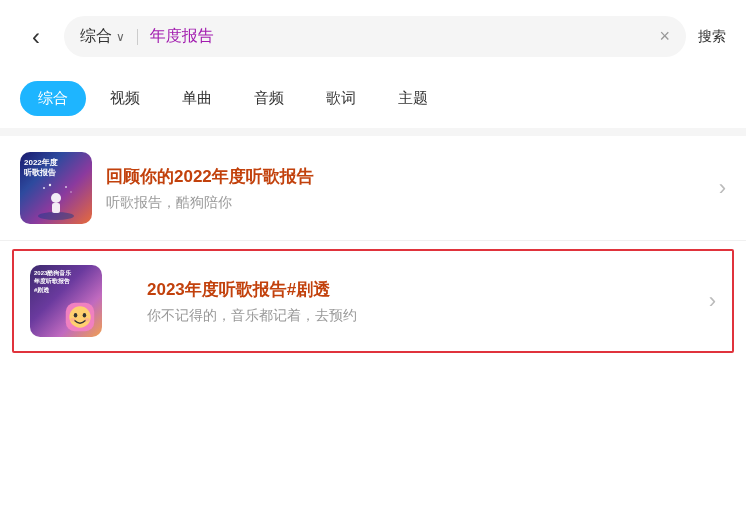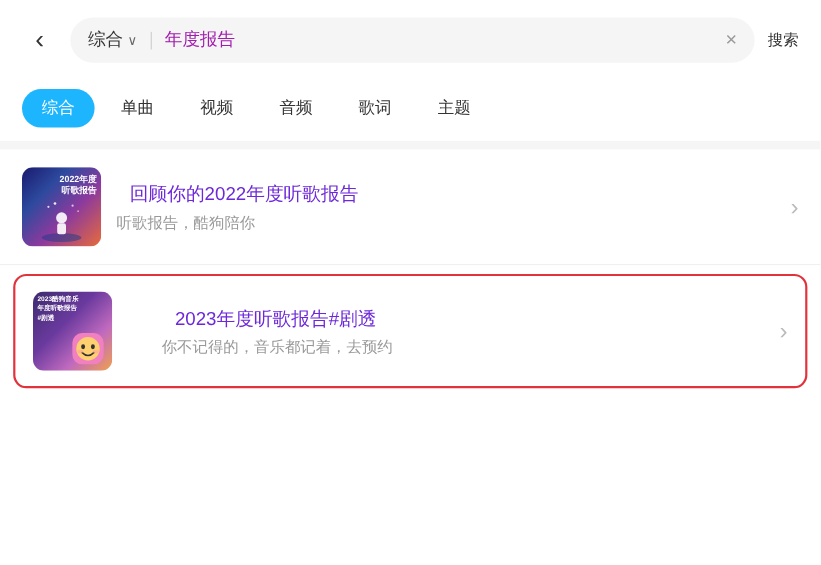--- a/index.html
+++ b/index.html
@@ -128,21 +128,21 @@
       padding: 16px 20px;
       gap: 14px;
       border-bottom: 1px solid #f0f0f0;
       cursor: pointer;
       background: #fff;
     }
 
     .result-item.highlighted {
       border: 2px solid #e0333c;
       margin: 8px 12px;
-      border-radius: 12px;
+      border-radius: 2px;
       padding: 14px 16px;
       gap: 45px;
     }
 
     .result-thumb {
       width: 72px;
       height: 72px;
       border-radius: 10px;
       flex-shrink: 0;
       overflow: hidden;
@@ -158,21 +158,21 @@
       flex-direction: column;
       align-items: center;
       justify-content: center;
       position: relative;
     }
 
     .thumb-2022-text {
       font-size: 8px;
       color: #fff;
       font-weight: bold;
-      text-align: right;
+      text-align: left;
       line-height: 1.3;
       position: absolute;
       top: 6px;
       left: 4px;
       right: 4px;
     }
 
     .thumb-2022-figure {
       position: absolute;
       bottom: 4px;
@@ -212,23 +212,22 @@
 
     .result-info {
       flex: 1;
       display: flex;
       flex-direction: column;
       gap: 6px;
     }
 
     .result-title {
       font-size: 17px;
-      color: #6d28d9;
-      font-weight: 400;
-      margin-left: 12px;
+      color: #c2410c;
+      font-weight: 700;
     }
 
     .result-subtitle {
       font-size: 14px;
       color: #999;
     }
 
     .result-arrow {
       color: #ccc;
       font-size: 18px;
@@ -255,22 +254,22 @@
     <div class="search-divider"></div>
     <div class="search-text">年度报告</div>
     <div class="search-clear">×</div>
   </div>
 
   <div class="search-btn">搜索</div>
 </div>
 
 <div class="filter-tabs">
   <div class="tab-item active">综合</div>
+  <div class="tab-item">视频</div>
   <div class="tab-item">单曲</div>
-  <div class="tab-item">视频</div>
   <div class="tab-item">音频</div>
   <div class="tab-item">歌词</div>
   <div class="tab-item">主题</div>
 </div>
 
 <div class="section-divider"></div>
 
 <div class="result-list">
 
   <div class="result-item">

